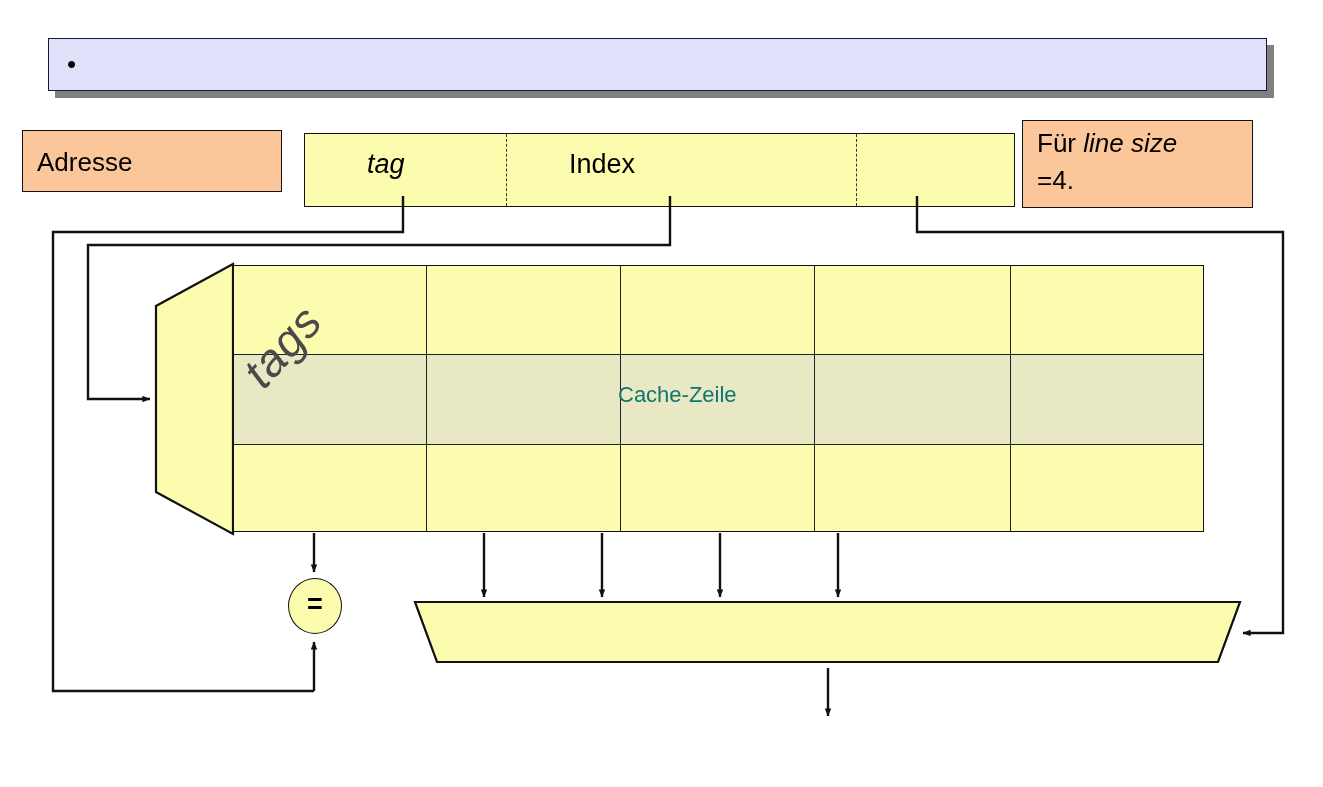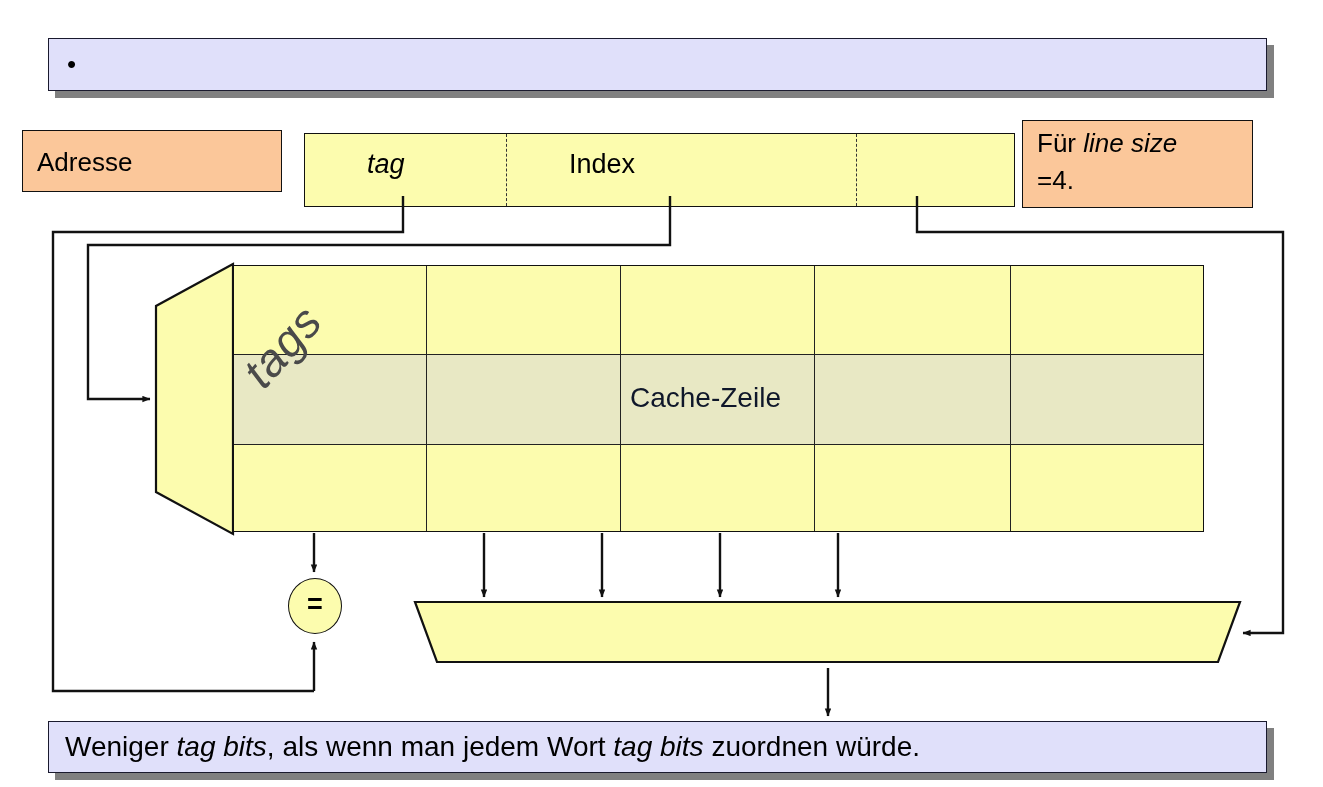--- a/index.html
+++ b/index.html
@@ -95,22 +95,22 @@
     position:absolute; left:0; right:0;
     border-top:1px solid #222;
   }
   #hl-row{
     position:absolute;
     left:0; right:0; top:88px; height:90px;
     background:#e8e8c4;
   }
   #cache-zeile-lbl{
     position:absolute;
-    left:396px; top:116px;
-    font-size:28px; color:#0f172a;
+    left:384px; top:116px;
+    font-size:22px; color:#0f766e;
   }
   #tags-lbl{
     position:absolute;
     left:38px; top:78px;
     font-size:46px;
     color:#4a4a4a;
     font-style:italic;
     transform:rotate(-48deg);
     transform-origin:left bottom;
     letter-spacing:1px;
@@ -209,17 +209,14 @@
   </div>
 
   <div id="comparator">
     <span class="eq">=</span>
   </div>
 
   <svg id="mux" viewBox="0 0 845 72">
     <polygon points="10,6 835,6 813,66 32,66" fill="#fcfcae" stroke="#111" stroke-width="2.2"></polygon>
   </svg>
 
-  <div class="banner" id="bottom-banner">
-    <span class="banner-text"><span>Weniger </span><i class="it">tag bits</i><span>, als wenn man jedem Wort </span><i class="it">tag bits</i><span> zuordnen würde.</span></span>
-  </div>
 
 </div>
 
 </body></html>

